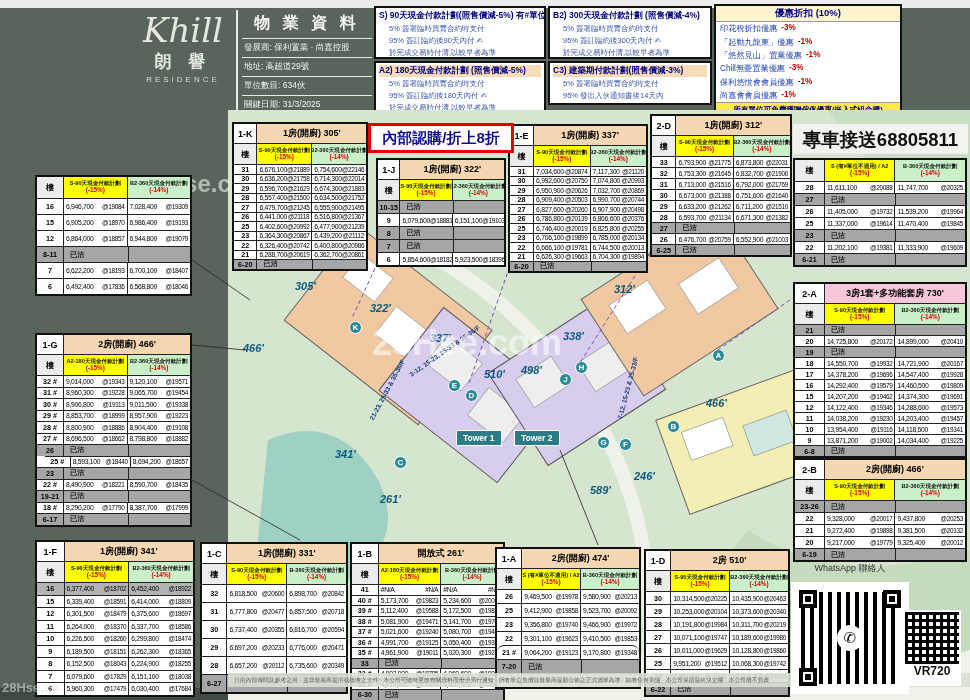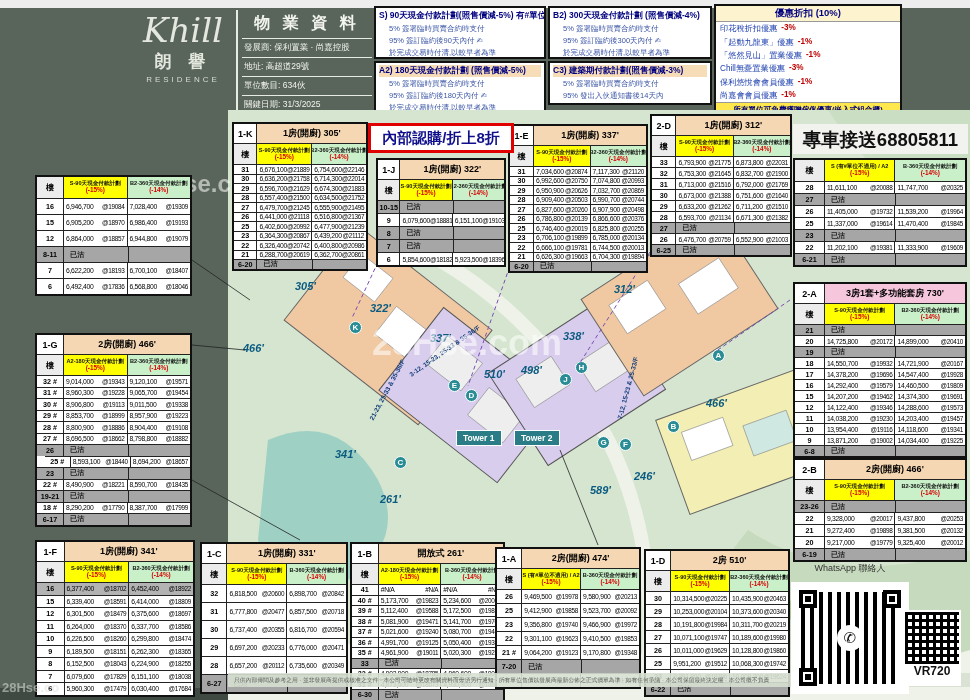--- a/index.html
+++ b/index.html
@@ -1555,21 +1555,21 @@
         <div class="td fl">22</div>
         <div class="td pc">
           <span class="p">9,301,100</span>
           <span class="u">@19623</span>
         </div>
         <div class="td pc">
           <span class="p">9,410,500</span>
           <span class="u">@19853</span>
         </div>
       </div>
-      <div class="tr drow" style="height: 14px;">
+      <div class="tr drow" style="height: 14px; border-radius: 7px;">
         <div class="td fl">21 #</div>
         <div class="td pc">
           <span class="p">9,064,200</span>
           <span class="u">@19123</span>
         </div>
         <div class="td pc">
           <span class="p">9,170,800</span>
           <span class="u">@19348</span>
         </div>
       </div>

